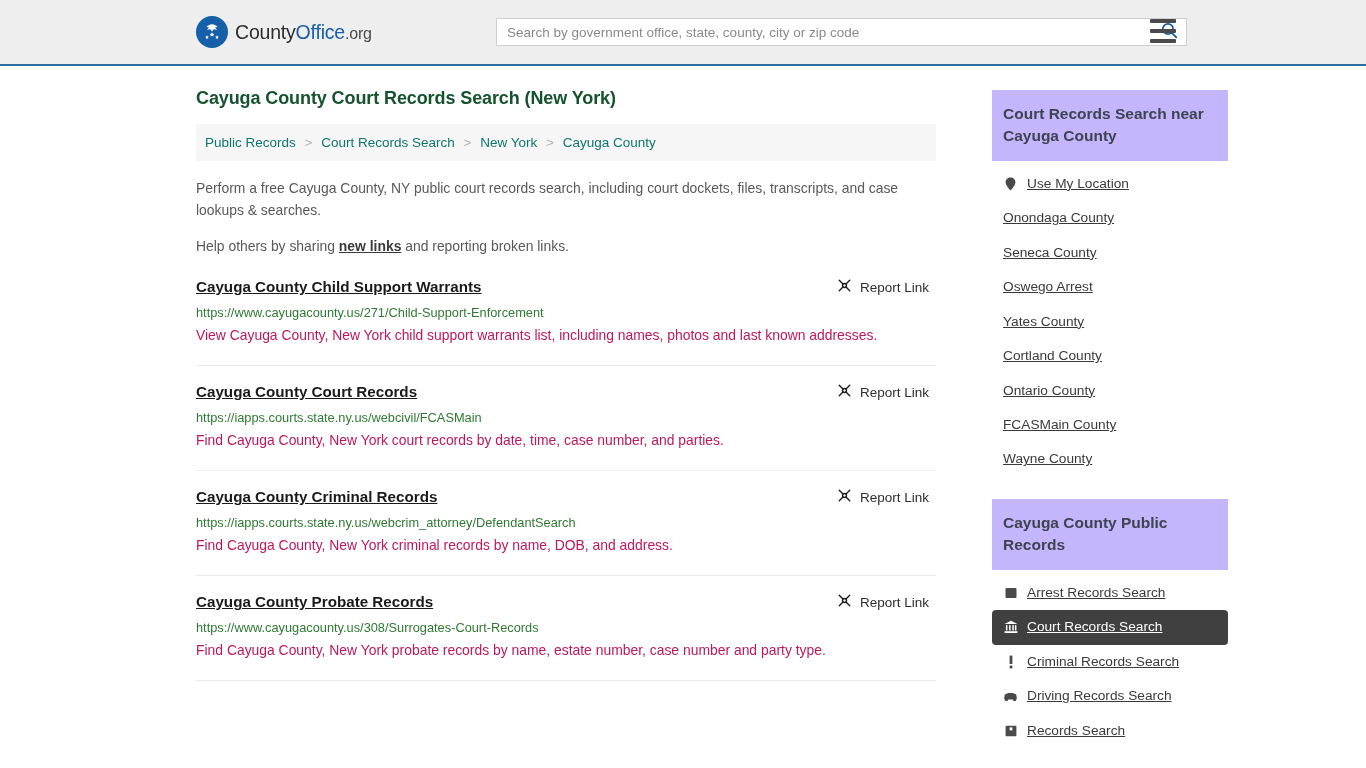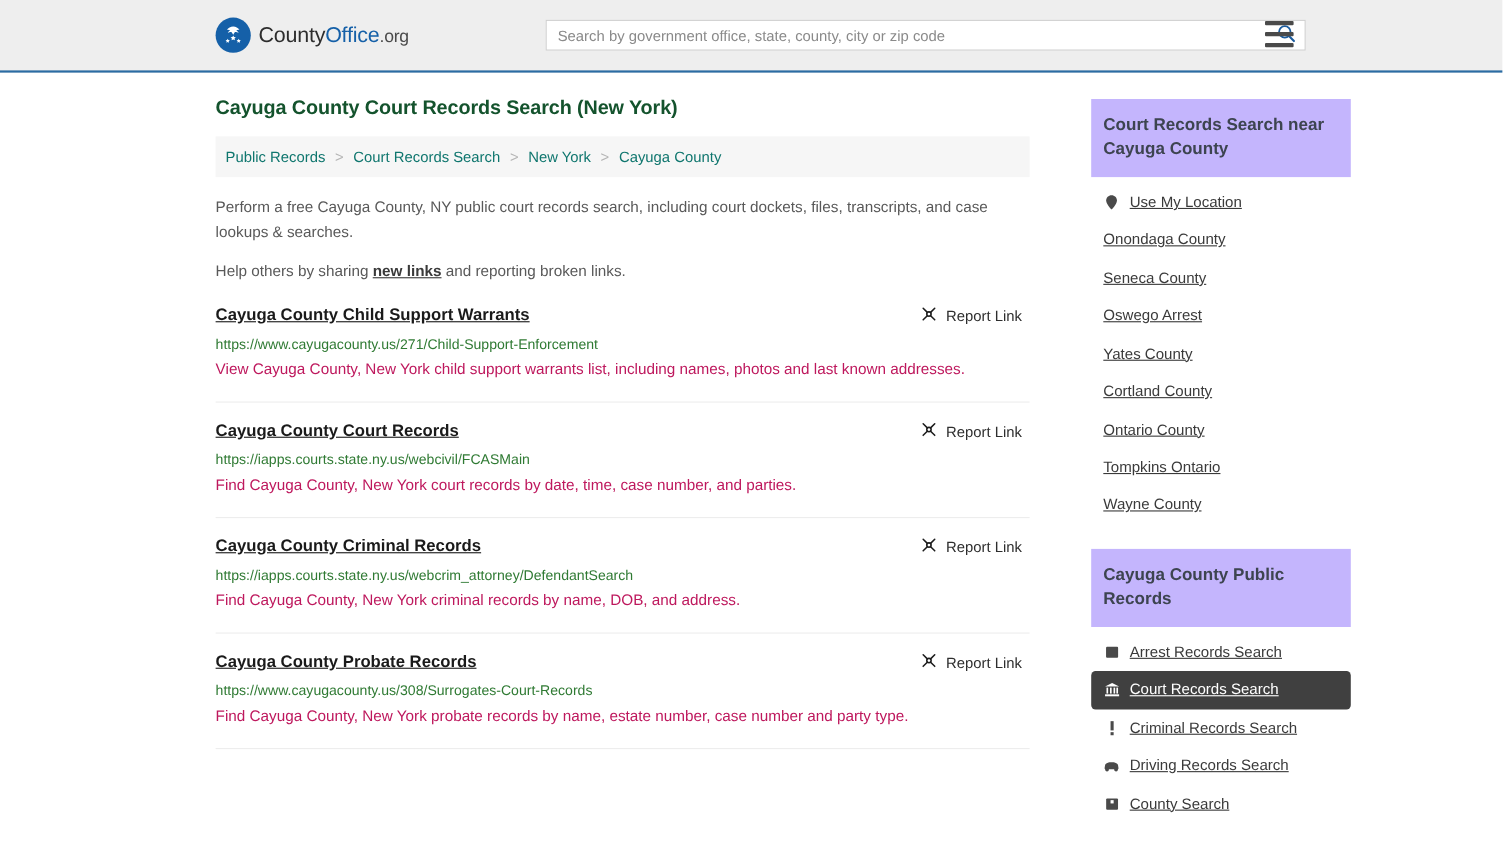--- a/index.html
+++ b/index.html
@@ -425,21 +425,21 @@
           <span class="lbl">Cortland County</span>
         </a>
       </li>
       <li>
         <a class="side-link noicon" href="#">
           <span class="lbl">Ontario County</span>
         </a>
       </li>
       <li>
         <a class="side-link noicon" href="#">
-          <span class="lbl">Tompkins Ontario</span>
+          <span class="lbl">FCASMain County</span>
         </a>
       </li>
       <li>
         <a class="side-link noicon" href="#">
           <span class="lbl">Wayne County</span>
         </a>
       </li>
     </ul>
 
     <div class="side-box-title">Cayuga County Public Records</div>
@@ -493,19 +493,19 @@
         </a>
       </li>
       <li>
         <a class="side-link" href="#">
           <span class="side-ico">
             <svg width="12" height="12" viewBox="0 0 12 12" aria-hidden="true">
               <rect x="0.6" y="0.8" width="10.8" height="10.4" rx="1" fill="currentColor"></rect>
               <rect x="4.6" y="2.4" width="2.8" height="3" fill="#ffffff"></rect>
             </svg>
           </span>
-          <span class="lbl">County Search</span>
+          <span class="lbl">Records Search</span>
         </a>
       </li>
     </ul>
 
   </div>
 </div>
 
 </body></html>

